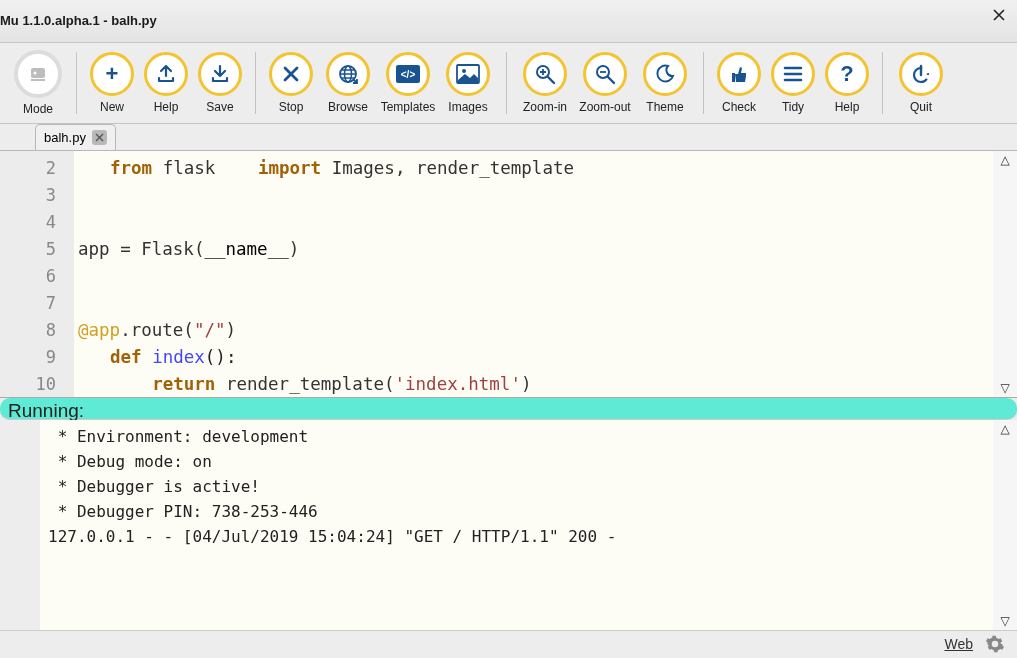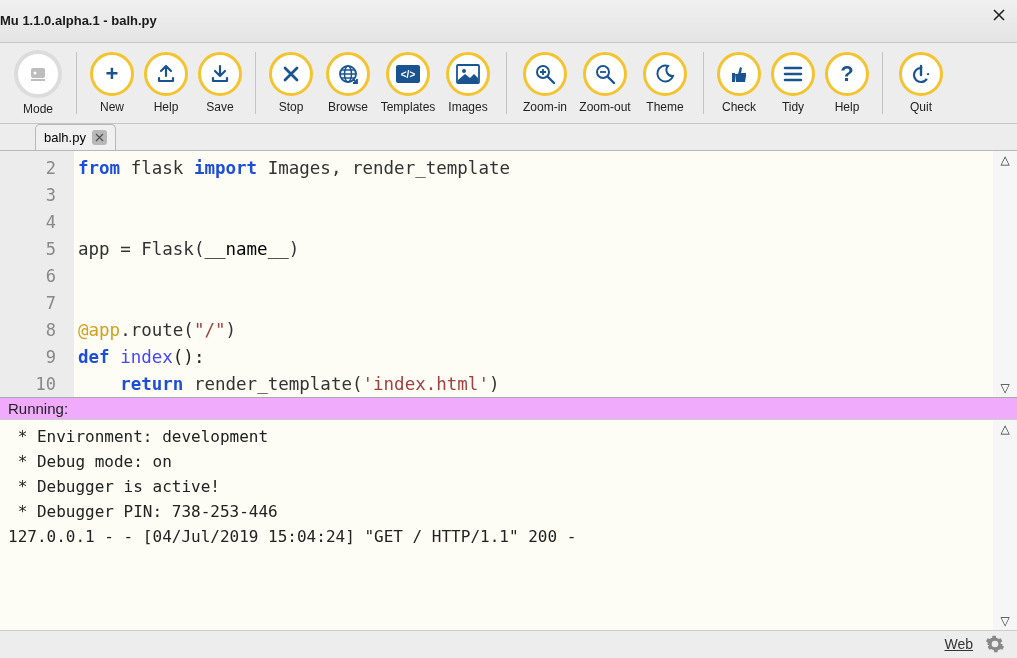--- a/index.html
+++ b/index.html
@@ -138,45 +138,46 @@
 .code-area {
   flex: 1;
   background: #fdfdf5;
   font-family: "DejaVu Sans Mono", monospace;
   font-size: 17.5px;
   padding: 4px 4px;
   line-height: 27px;
   white-space: pre;
   color: #333;
 }
-.kw { color: #1d4ed8; font-weight: 600; }
+.kw { color: #a16207; font-weight: 600; margin-left: 32px; }
 .name { color: #4545ff; }
 .dunder { color: #000000; }
 .deco { color: #d0a020; }
 .str { color: #a04040; }
 .paren { color: #222; }
 .scroll-col {
   width: 24px;
   background: #f6f6f6;
   display: flex;
   flex-direction: column;
   justify-content: space-between;
   align-items: center;
   padding: 2px 0;
 }
 .scroll-up, .scroll-down { font-size: 12px; color: #333; }
 .panel-label {
   height: 22px;
-  background: #f0abfc;
-  font-size: 15px;
+  background: #5eead4;
+  font-size: 19px;
   color: #222;
   padding: 2px 8px;
   border-bottom: 1px solid #ccc;
-}
-.console-wrap { display: flex; height: 238px; }
+  border-radius: 10px;
+}
+.console-wrap { display: flex; height: 238px; padding-left: 40px; }
 .console {
   flex: 1;
   background: #fdfdf5;
   font-family: "DejaVu Sans Mono", monospace;
   font-size: 16px;
   color: #222;
   padding: 4px 8px;
   line-height: 25px;
   white-space: pre;
 }

